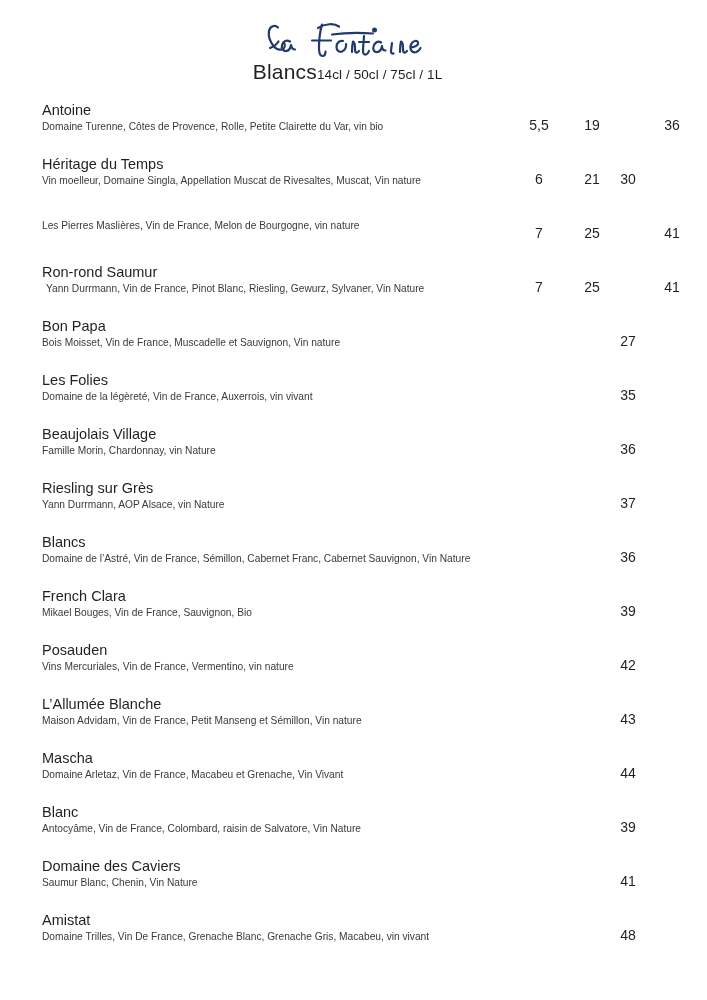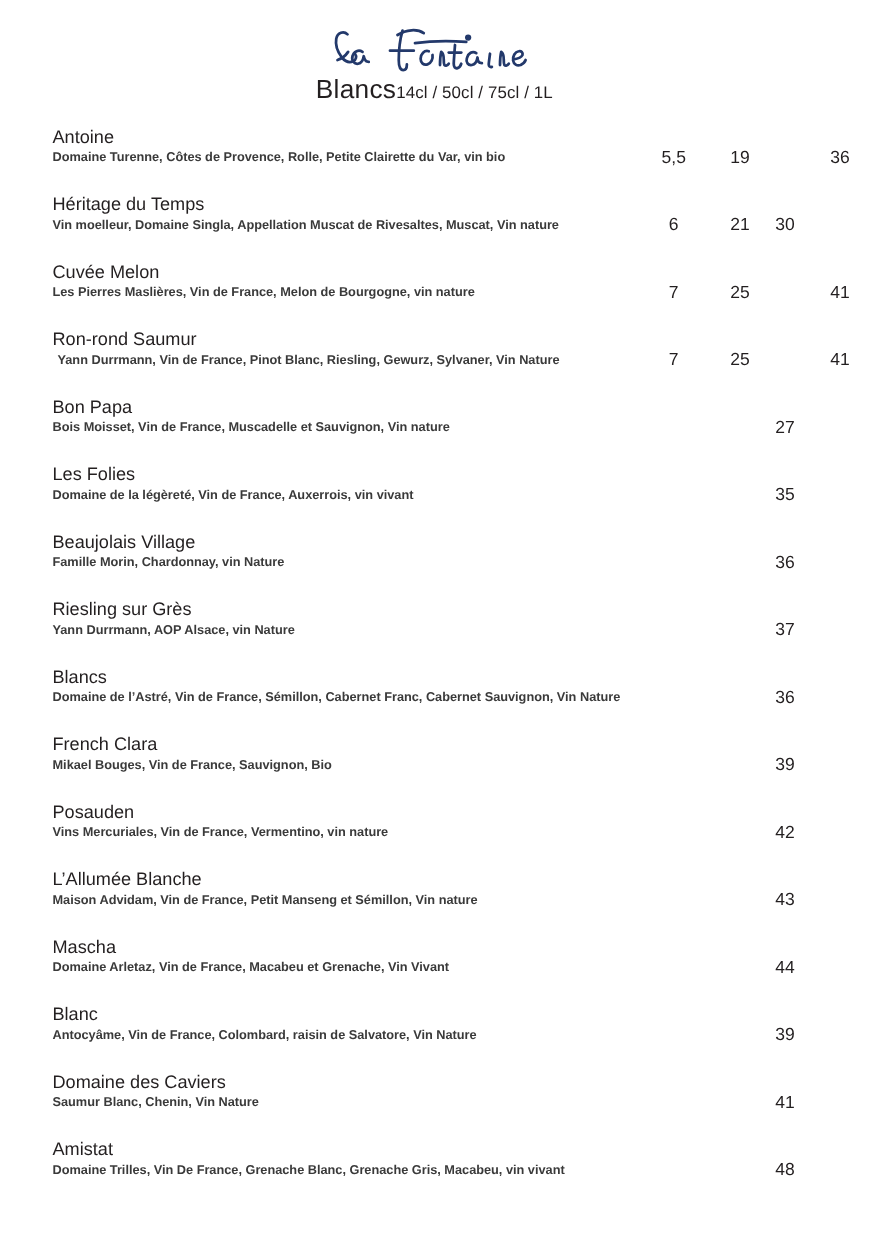--- a/index.html
+++ b/index.html
@@ -67,21 +67,21 @@
   }
   .wine-name {
     font-size: 14.5px;
     font-weight: 400;
     line-height: 17px;
     color: #231f20;
     white-space: nowrap;
   }
   .wine-desc {
     font-size: 10.2px;
-    font-weight: 700;
+    font-weight: 400;
     line-height: 14px;
     color: #3a3a3a;
     white-space: nowrap;
     margin-top: 1px;
   }
   .wine-desc.indent { padding-left: 4px; }
 
   
   .prices {
     flex: 0 0 auto;
@@ -164,21 +164,20 @@
       </div>
       <div class="prices">
         <div class="price c14">6</div>
         <div class="price c50">21</div>
         <div class="price c75">30</div>
         <div class="price c1l empty"></div>
       </div>
     </li>
     <li class="menu-row">
       <div class="row-text">
-        <div class="wine-name">Cuvée Melon</div>
         <div class="wine-desc">Les Pierres Maslières, Vin de France, Melon de Bourgogne, vin nature</div>
       </div>
       <div class="prices">
         <div class="price c14">7</div>
         <div class="price c50">25</div>
         <div class="price c75 empty"></div>
         <div class="price c1l">41</div>
       </div>
     </li>
     <li class="menu-row">

